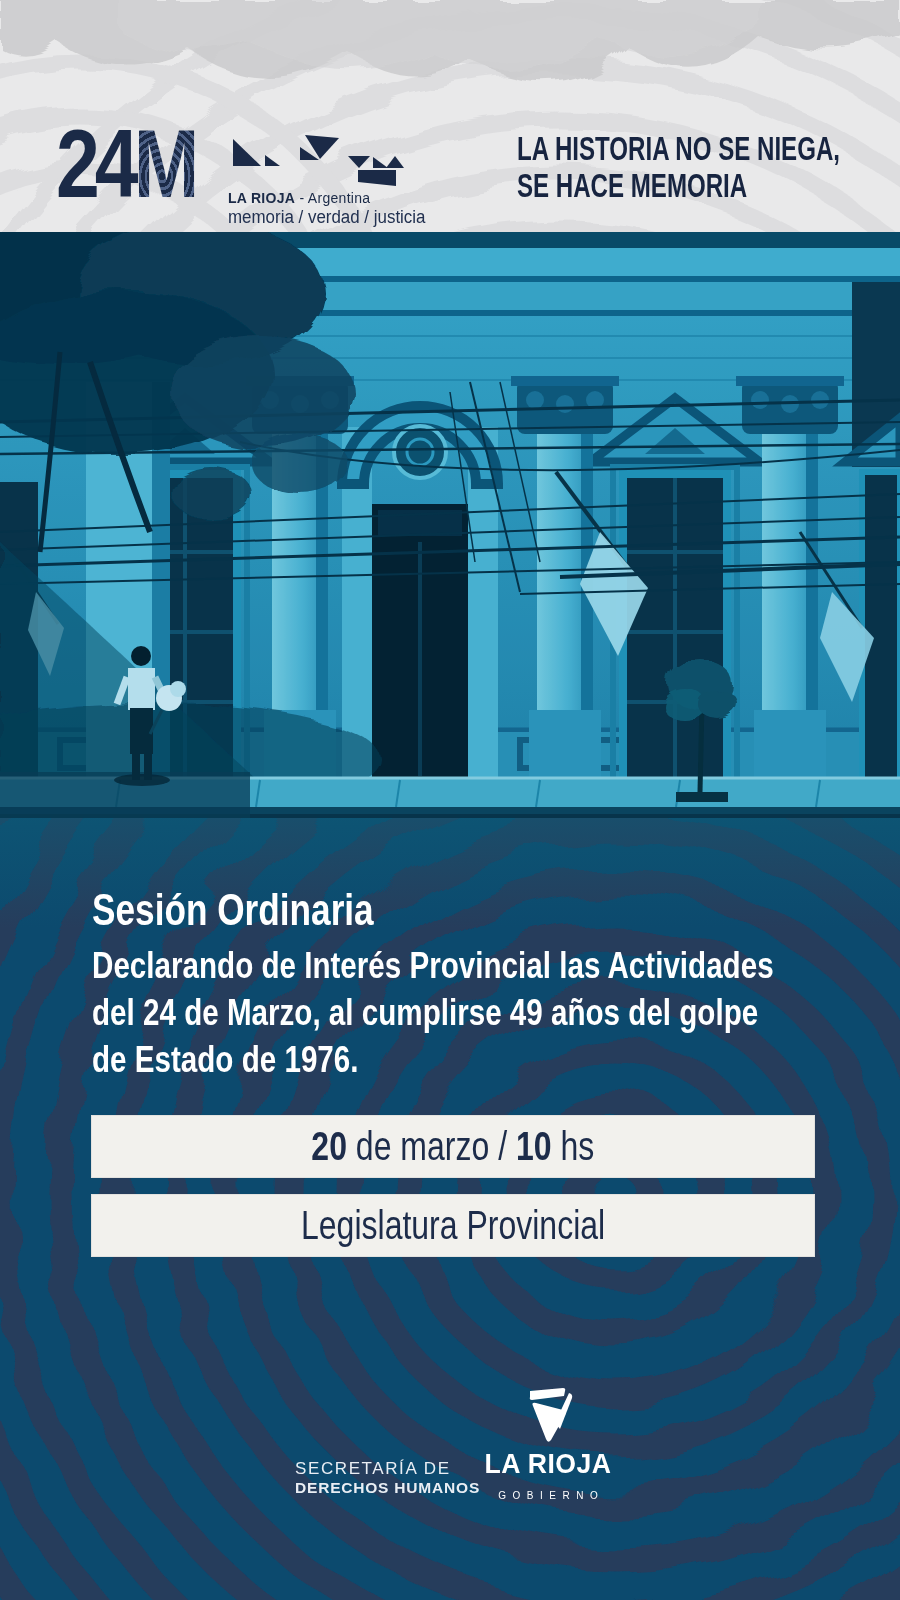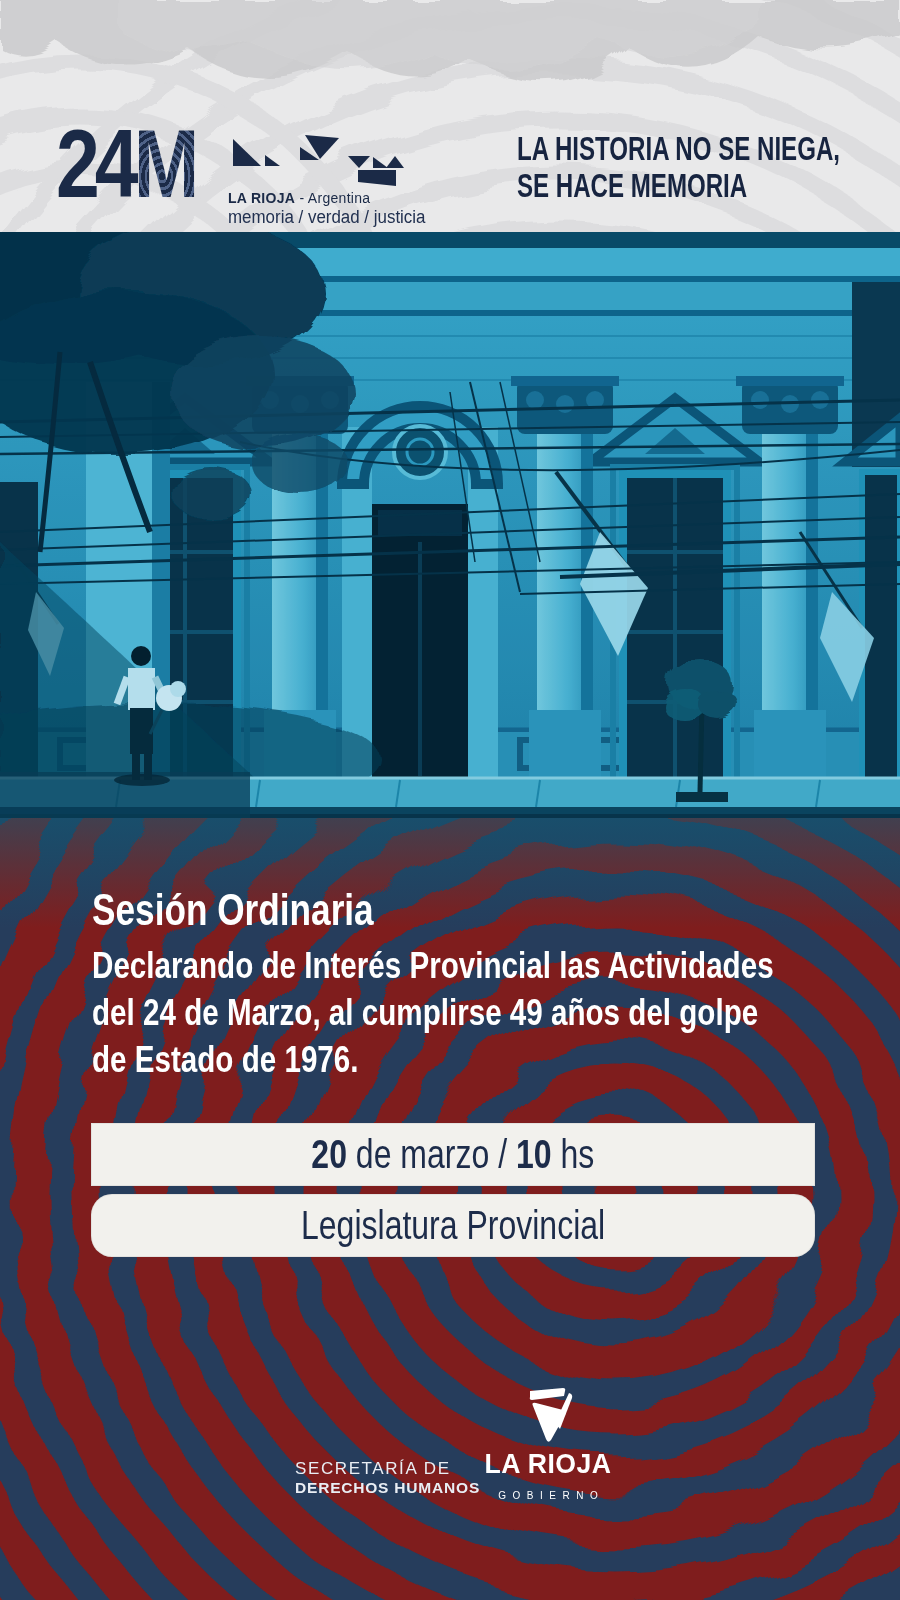--- a/index.html
+++ b/index.html
@@ -20,33 +20,33 @@
   .brand-line b{font-weight:800;}
   .brand-tag{font-size:18px;margin-top:1px;transform:scaleX(.94);transform-origin:0 0;color:#223150;}
   .slogan{position:absolute;left:517px;top:130px;color:#172440;font-weight:800;
           font-size:33px;line-height:37px;}
   .slogan div{white-space:nowrap;transform:scaleX(.73);transform-origin:0 0;}
 
   
   .photo{position:absolute;left:0;top:232px;width:900px;height:586px;overflow:hidden;background:#2e9abf;}
 
   
-  .dark{position:absolute;left:0;top:818px;width:900px;height:782px;background:#7f1d1d;overflow:hidden;}
+  .dark{position:absolute;left:0;top:818px;width:900px;height:782px;background:#0c4a6e;overflow:hidden;}
   .fp-dark{position:absolute;left:0;top:0;}
   .teal-fade{position:absolute;left:0;top:0;width:900px;height:110px;
              background:linear-gradient(180deg,rgba(14,92,120,.55),rgba(14,92,120,0));}
   .title{position:absolute;left:92px;top:70px;margin:0;color:#fff;font-size:44px;font-weight:800;
          line-height:44px;white-space:nowrap;transform:scaleX(.8);transform-origin:0 0;}
   .bodytext{position:absolute;left:92px;top:124px;color:#fff;font-size:37px;font-weight:700;line-height:47px;}
   .bodytext div{white-space:nowrap;transform:scaleX(.8);transform-origin:0 0;}
   .bar{position:absolute;left:91px;width:724px;height:63px;background:#f2f1ed;
        display:flex;align-items:center;justify-content:center;color:#1d2c4a;
        box-shadow:0 0 0 1px rgba(0,0,0,.06) inset;}
-  .bar1{top:305px;text-align:center;}
-  .bar2{top:376px;border-radius:21px;}
+  .bar1{top:297px;text-align:center;}
+  .bar2{top:376px;}
   .bar-text{font-size:40px;font-weight:400;white-space:nowrap;transform:scaleX(.8);transform-origin:center;}
   .bar-text b{font-weight:800;}
 
   .sec{position:absolute;left:295px;top:641px;color:#e9eef4;}
   .sec1{font-size:17px;letter-spacing:1.6px;font-weight:400;}
   .sec2{font-size:15.5px;letter-spacing:.8px;font-weight:800;margin-top:0;}
   .gob{position:absolute;left:478px;top:566px;width:140px;text-align:center;color:#fff;}
   .gmark{display:block;margin:0 auto;}
   .gname{font-size:28px;font-weight:800;letter-spacing:.5px;margin-top:2px;transform:scaleX(.95);}
   .gsub{font-size:10px;letter-spacing:6.5px;margin-top:10px;text-indent:6.5px;}

